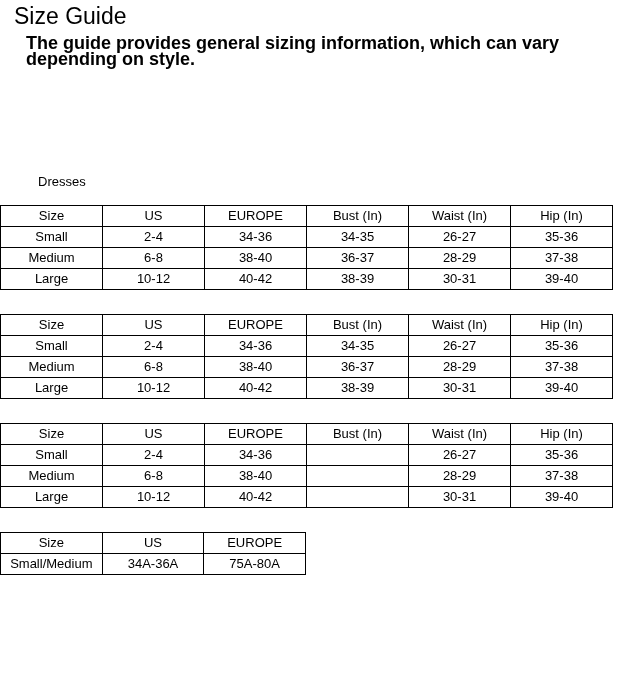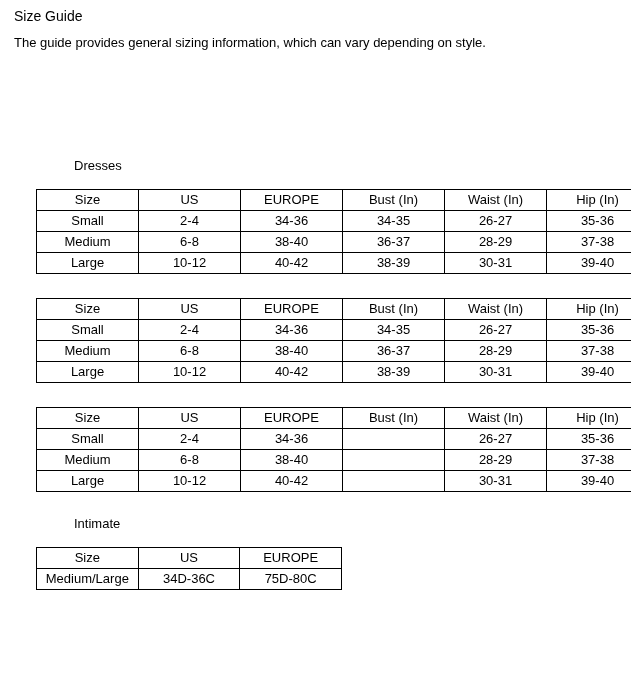--- a/index.html
+++ b/index.html
@@ -9,34 +9,33 @@
     background: #ffffff;
   }
   body {
     width: 631px;
     height: 686px;
     font-family: "Liberation Sans", sans-serif;
     color: #000000;
     overflow: hidden;
   }
   .page-title {
-    font-size: 14px;
+    font-size: 23px;
     font-weight: 400;
     margin: 5px 0 8px 14px;
     line-height: 22px;
   }
   .page-subtitle {
-    font-size: 13px;
-    font-weight: 400;
-    margin: 8px 0 0 14px;
+    font-size: 18px;
+    font-weight: 700;
+    margin: 8px 0 0 26px;
     line-height: 16px;
   }
   .size-section {
     margin-top: 24px;
-    padding-left: 36px;
   }
   .size-section.first {
     margin-top: 107px;
   }
   .section-label {
     font-size: 13px;
     font-weight: 400;
     margin: 0 0 16px 38px;
     line-height: 15px;
   }
@@ -184,30 +183,29 @@
           <td>40-42</td>
           <td></td>
           <td>30-31</td>
           <td>39-40</td>
         </tr>
       </tbody>
     </table>
 </section>
 
 <section class="size-section">
-  <h2 class="section-label">Intimate</h2>
   <table class="size-table cols-3">
       <thead>
         <tr>
           <th>Size</th>
           <th>US</th>
           <th>EUROPE</th>
         </tr>
       </thead>
       <tbody>
         <tr>
-          <td>Medium/Large</td>
-          <td>34D-36C</td>
-          <td>75D-80C</td>
+          <td>Small/Medium</td>
+          <td>34A-36A</td>
+          <td>75A-80A</td>
         </tr>
       </tbody>
     </table>
 </section>
 
 </body></html>

